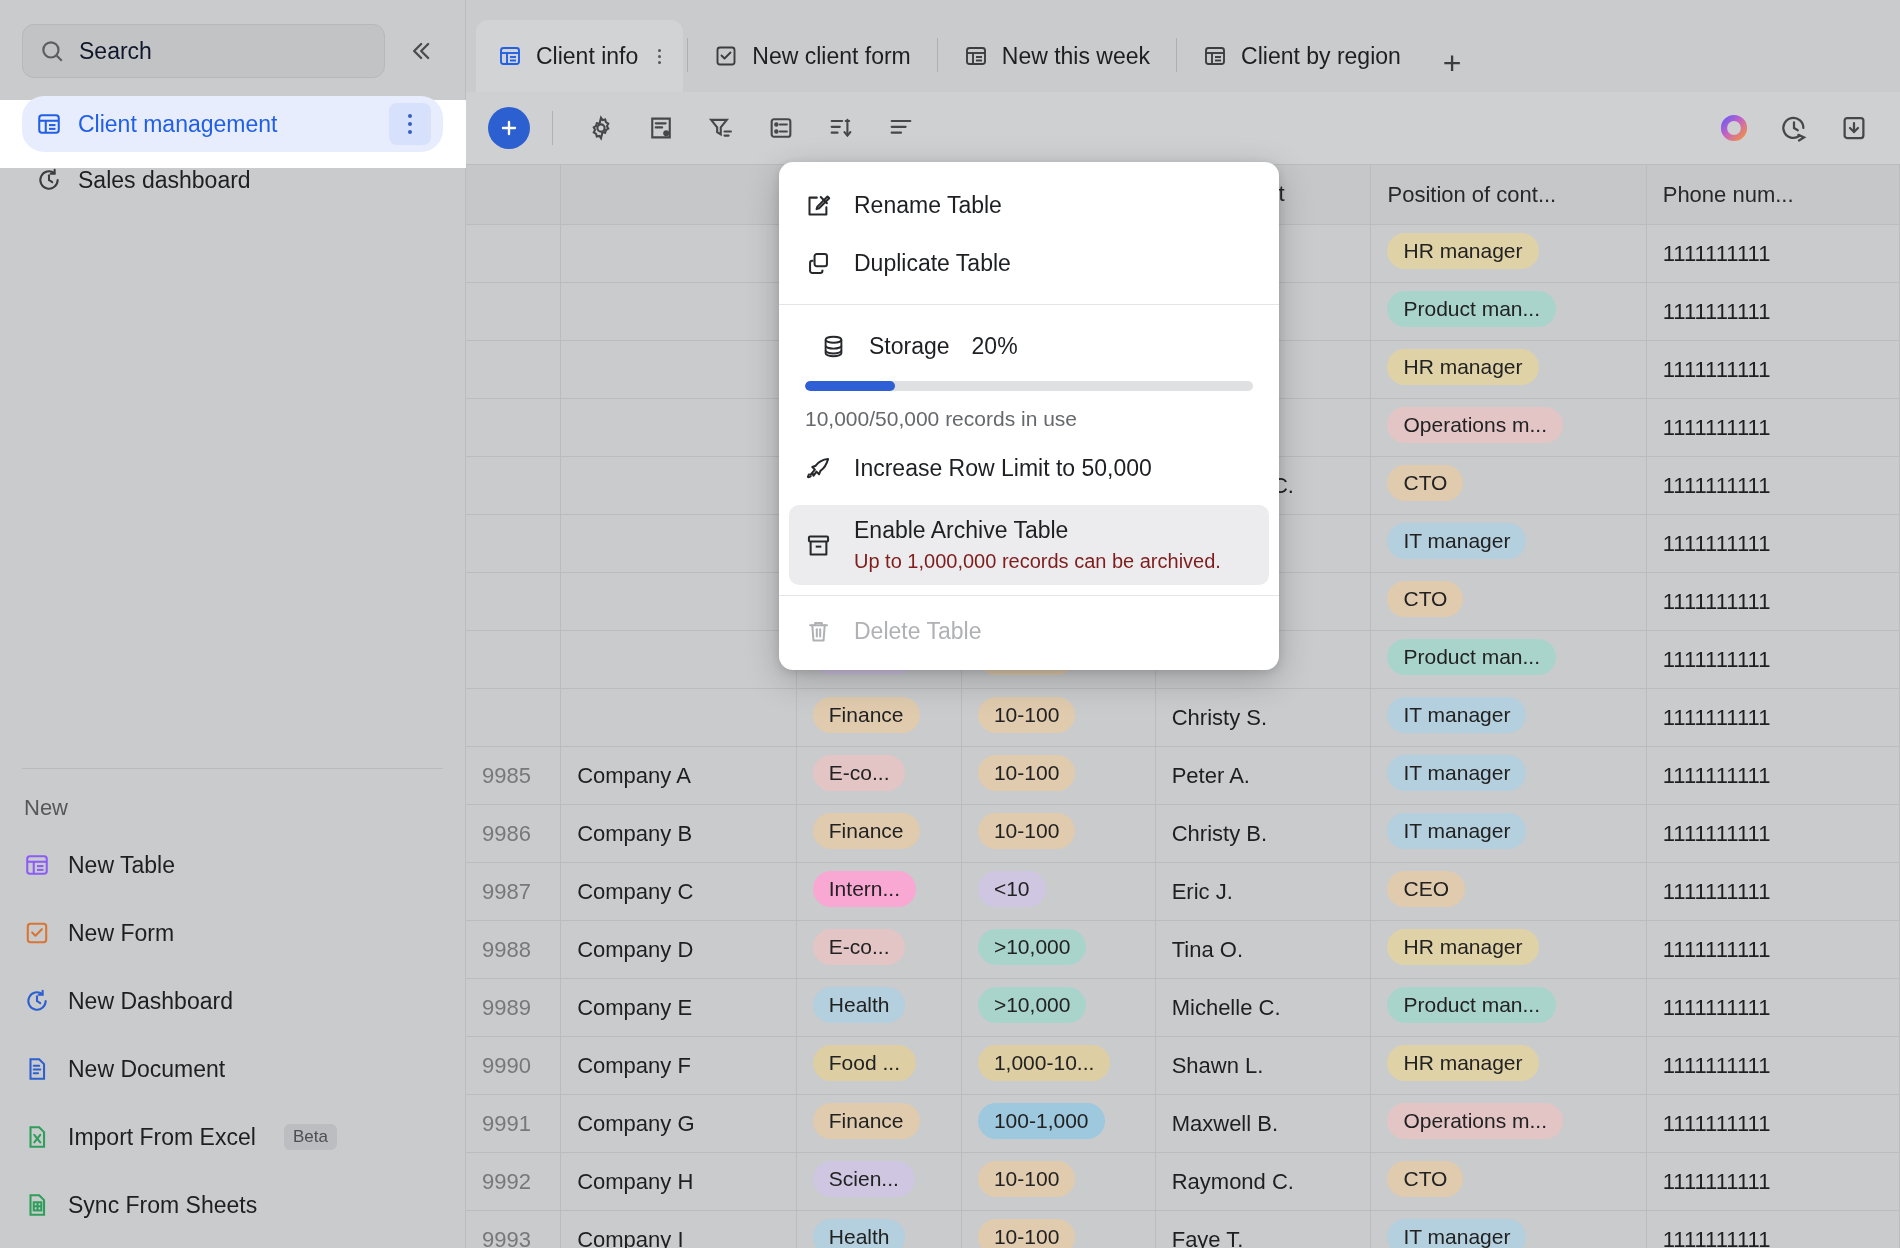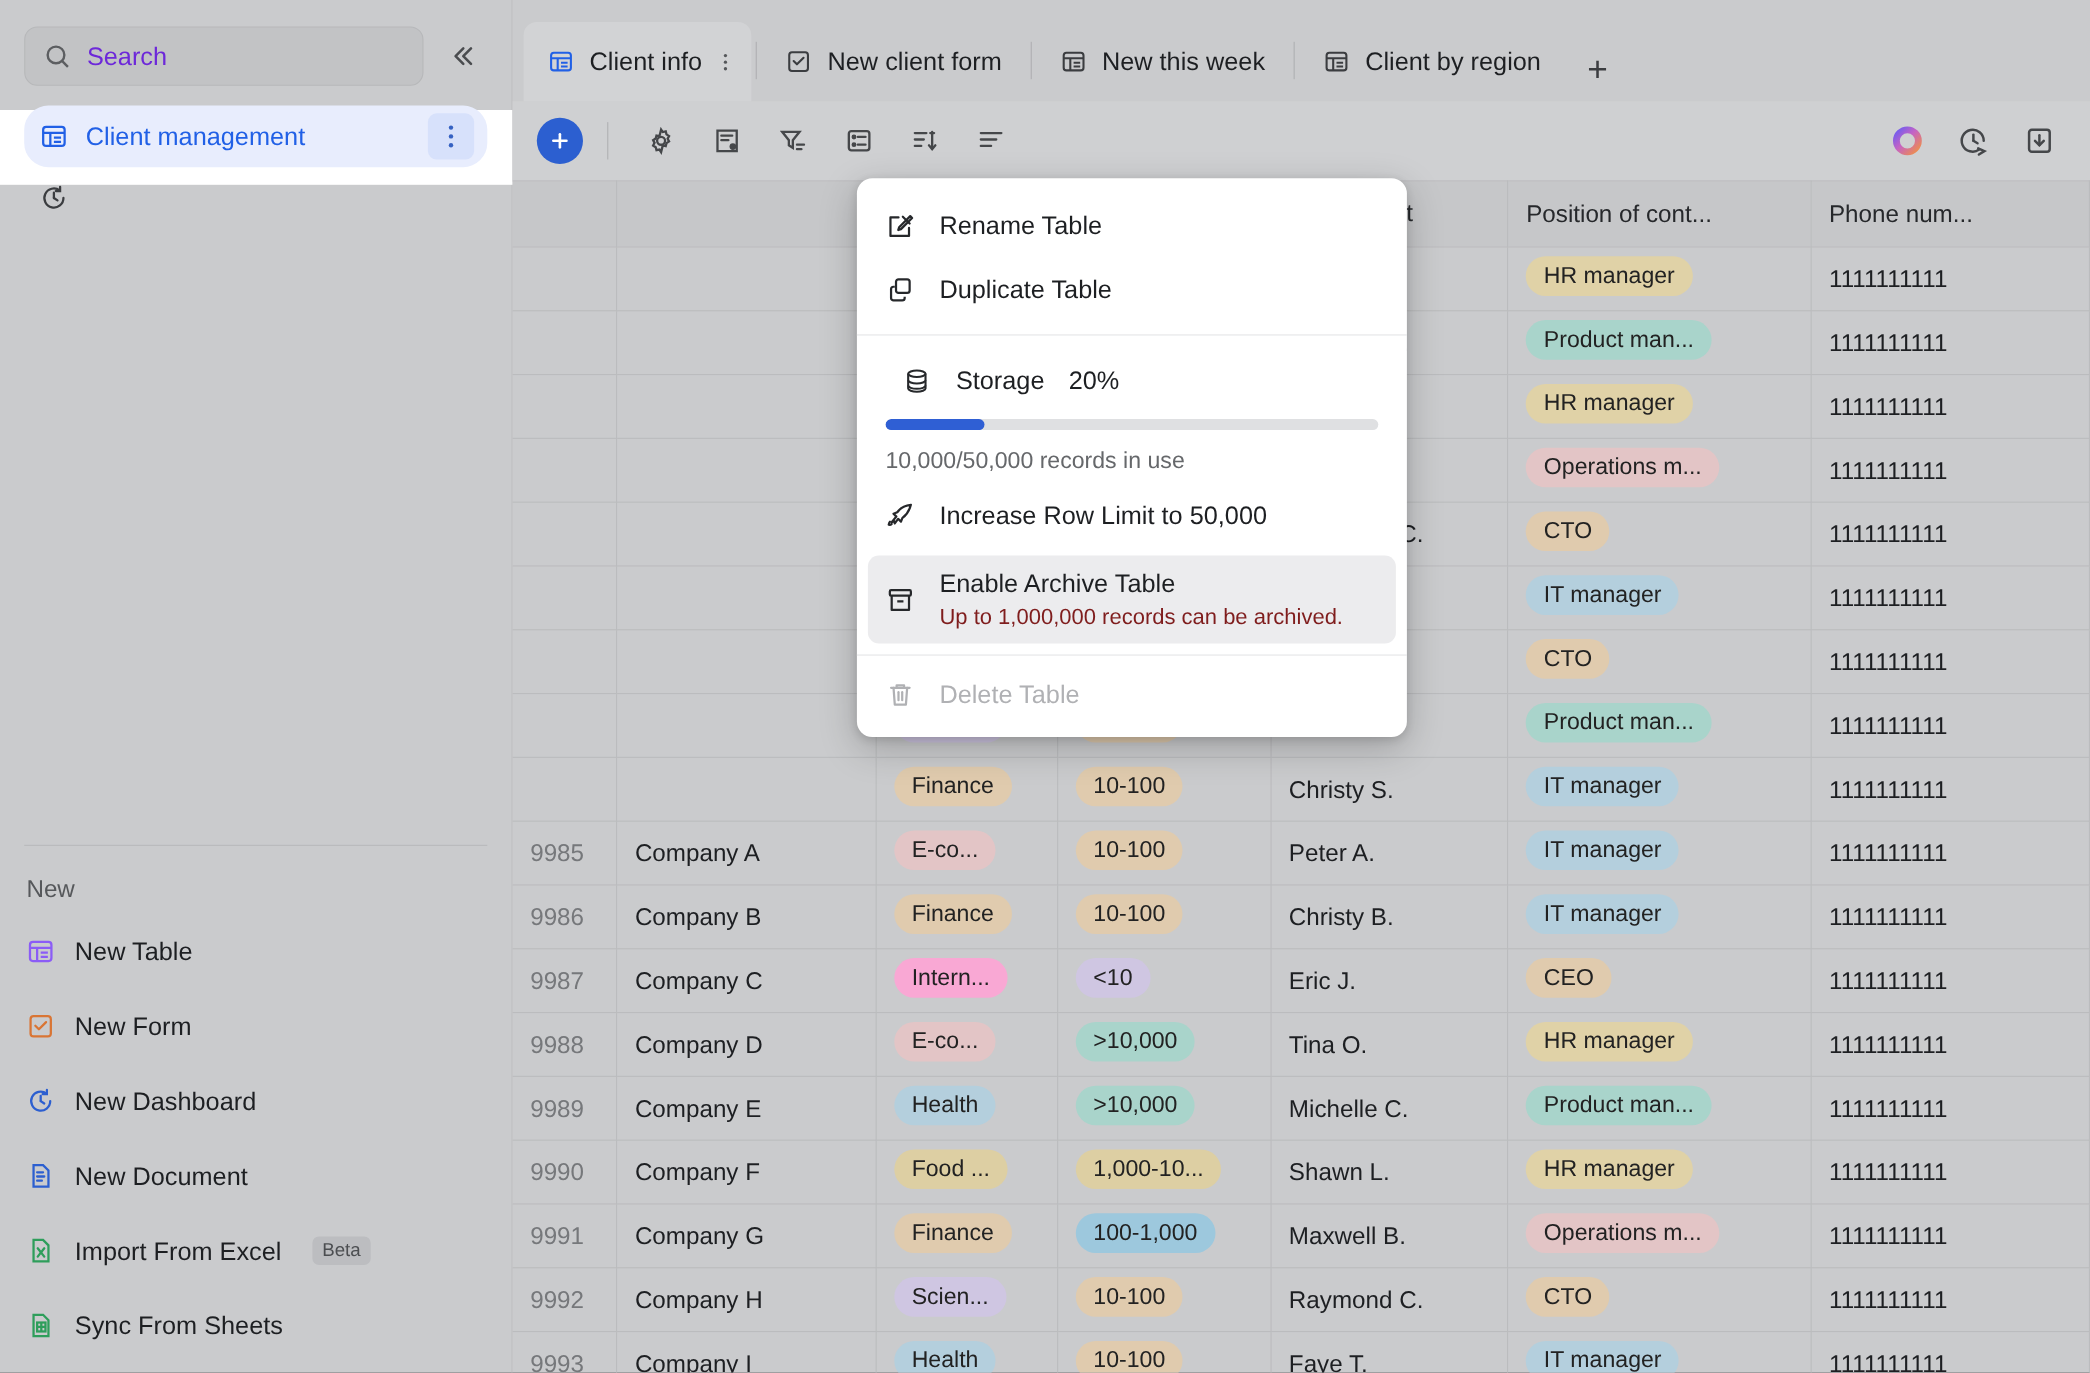--- a/index.html
+++ b/index.html
@@ -30,21 +30,21 @@
   .search-box {
     flex: 1; height: 54px;
     background: #c2c3c5;
     border: 1px solid #b7b8ba;
     border-radius: 12px;
     display: flex; align-items: center;
     padding: 0 16px;
     gap: 14px;
   }
   .search-box .ph {
-    color: #6d28d9; font-size: 23px;
+    color: #0f172a; font-size: 23px;
   }
   .collapse-btn {
     width: 46px; height: 46px; margin-left: 12px;
     display: flex; align-items: center; justify-content: center;
     color: #4a4c4f; font-size: 25px; cursor: pointer;
   }
 
   .nav-list { margin-top: 18px; }
   .nav-item {
     position: relative;
@@ -298,20 +298,21 @@
 
       <div class="nav-item">
         <span>
           <svg width="26" height="26" viewBox="0 0 24 24" fill="none" stroke="#3b3d40" stroke-width="1.9" stroke-linecap="round">
             <path d="M20 12a8 8 0 1 1-3.1-6.3"></path>
               <polyline points="17.2,2.6 17.2,6.2 13.6,6.2"></polyline>
             <line x1="12" y1="12" x2="12" y2="7.6"></line>
               <line x1="12" y1="12" x2="15" y2="14"></line>
           </svg>
         </span>
+        <span class="nav-label">Sales dashboard</span>
       </div>
     </div>
 
     <div class="sidebar-divider" style="margin-top:560px;"></div>
 
     <div class="section-title">New</div>
 
     <div>
       <div class="new-item">
         <span>

